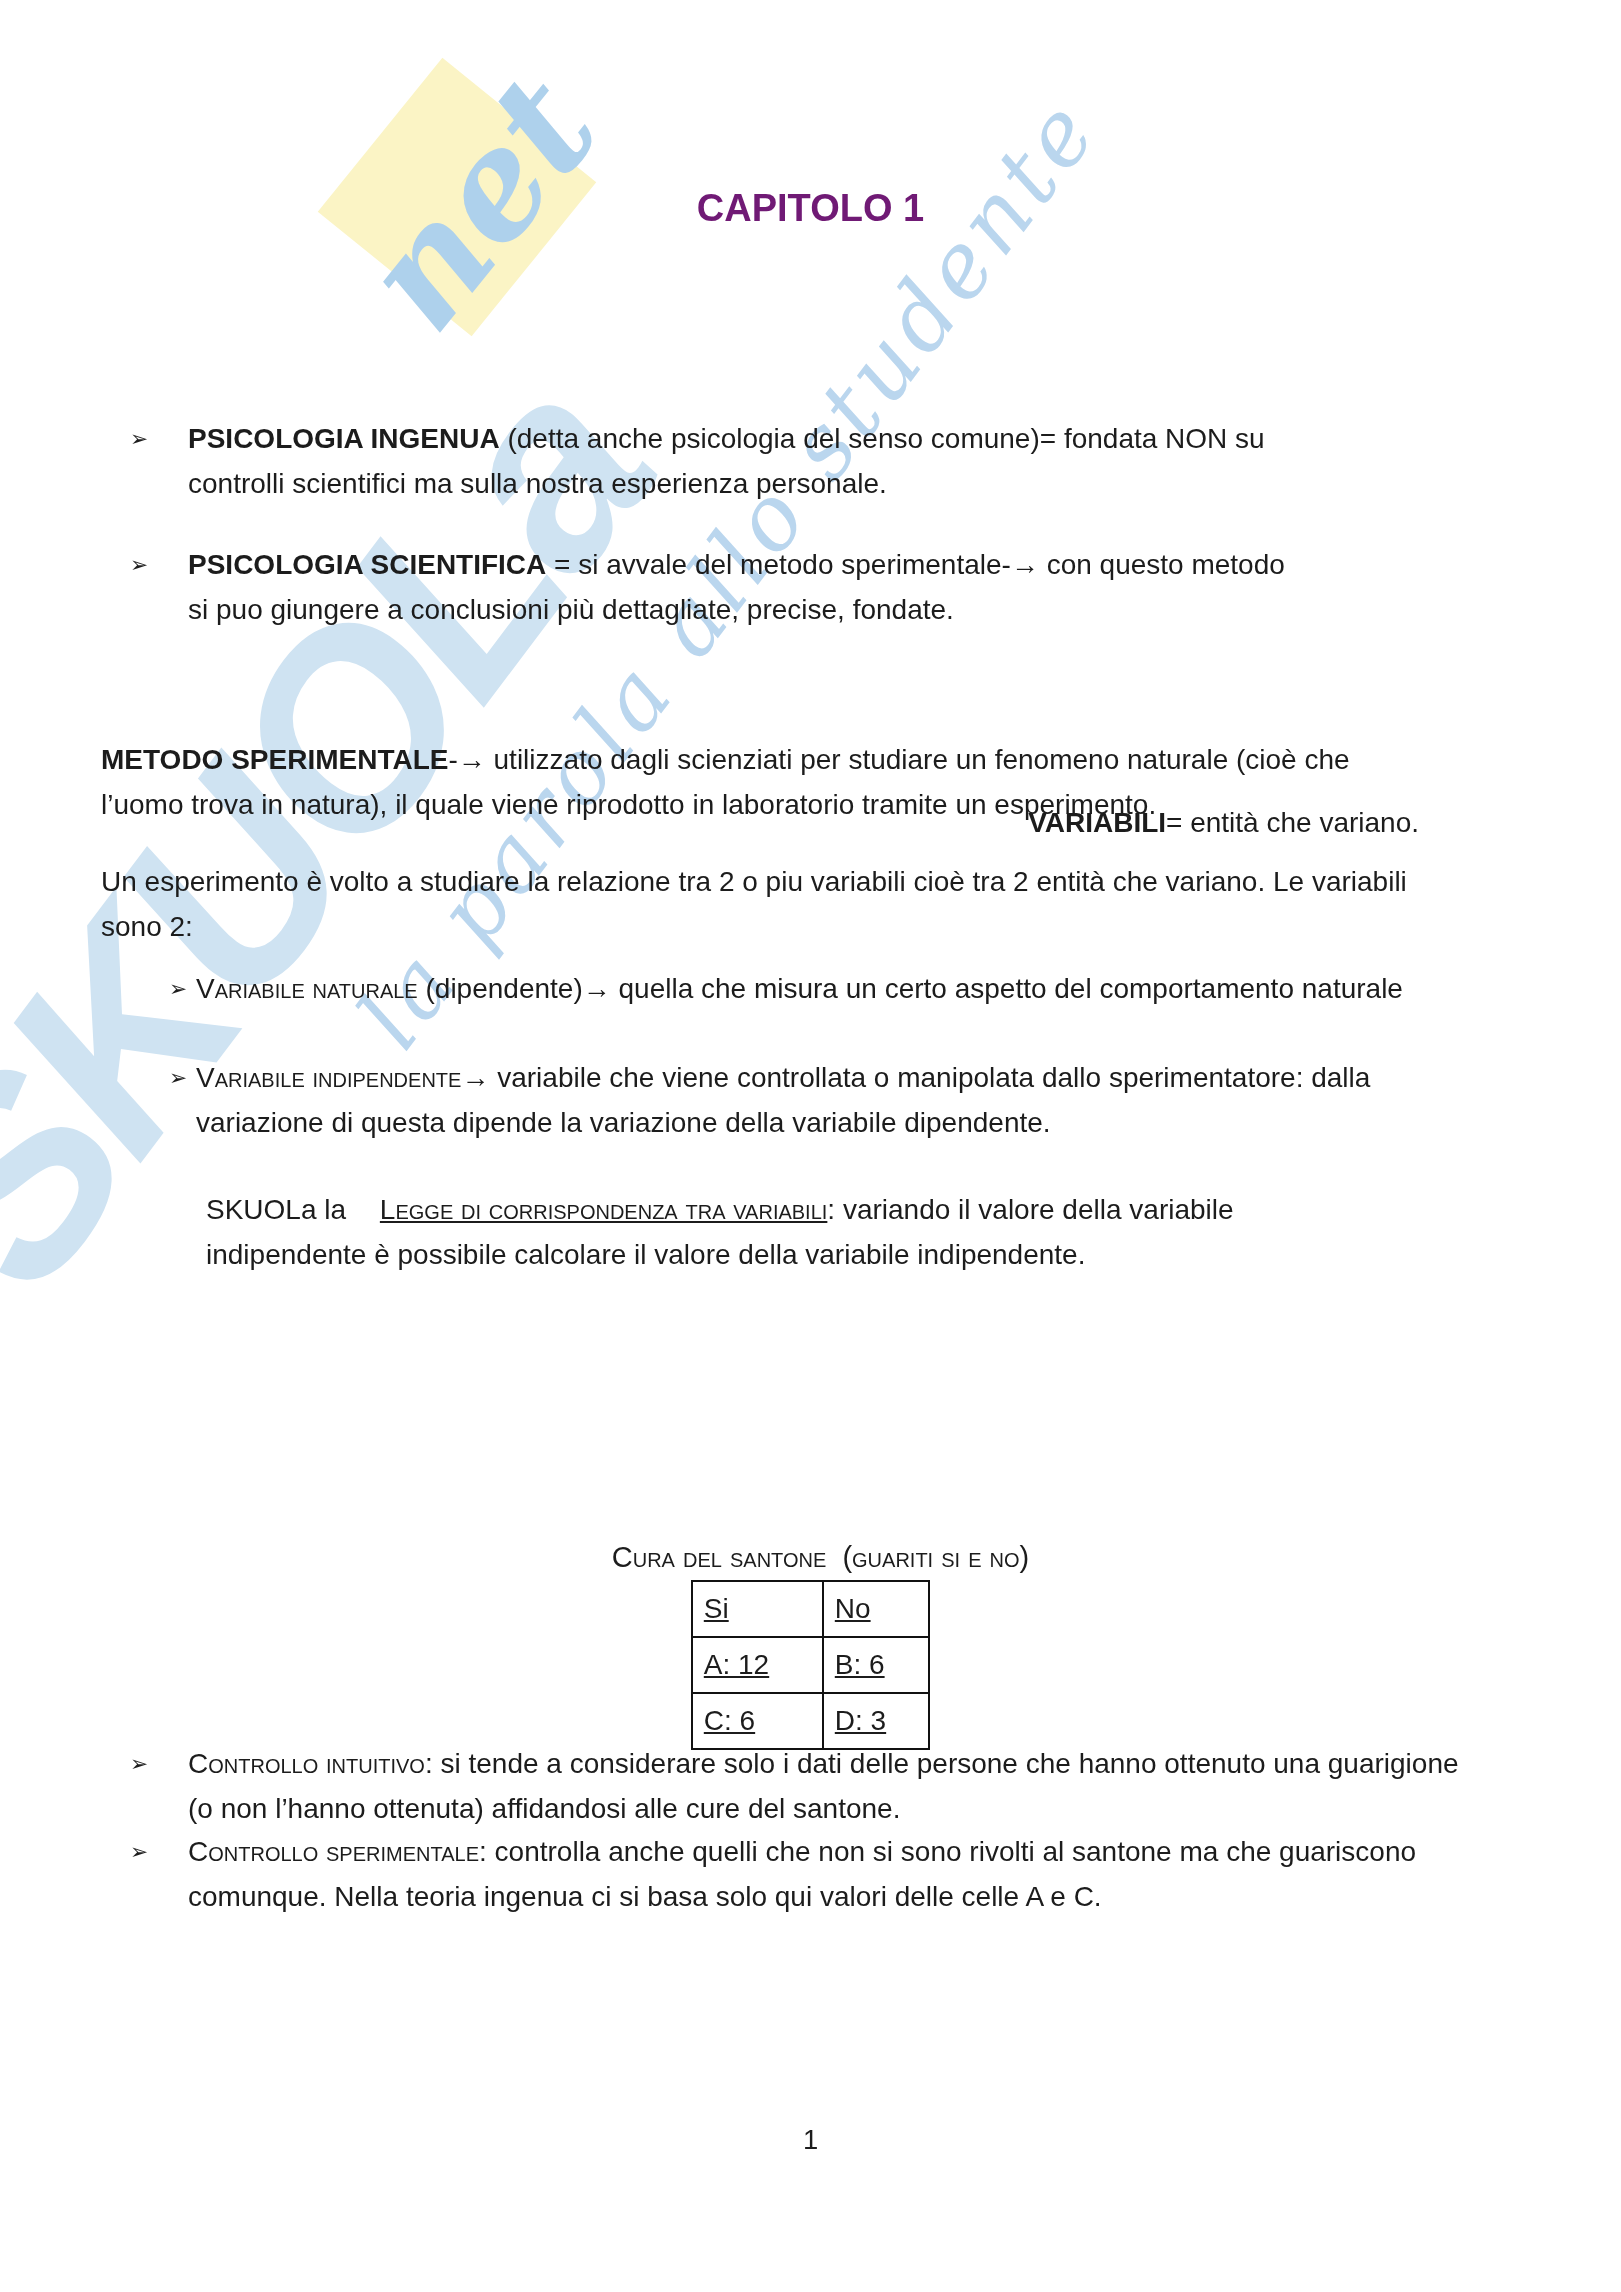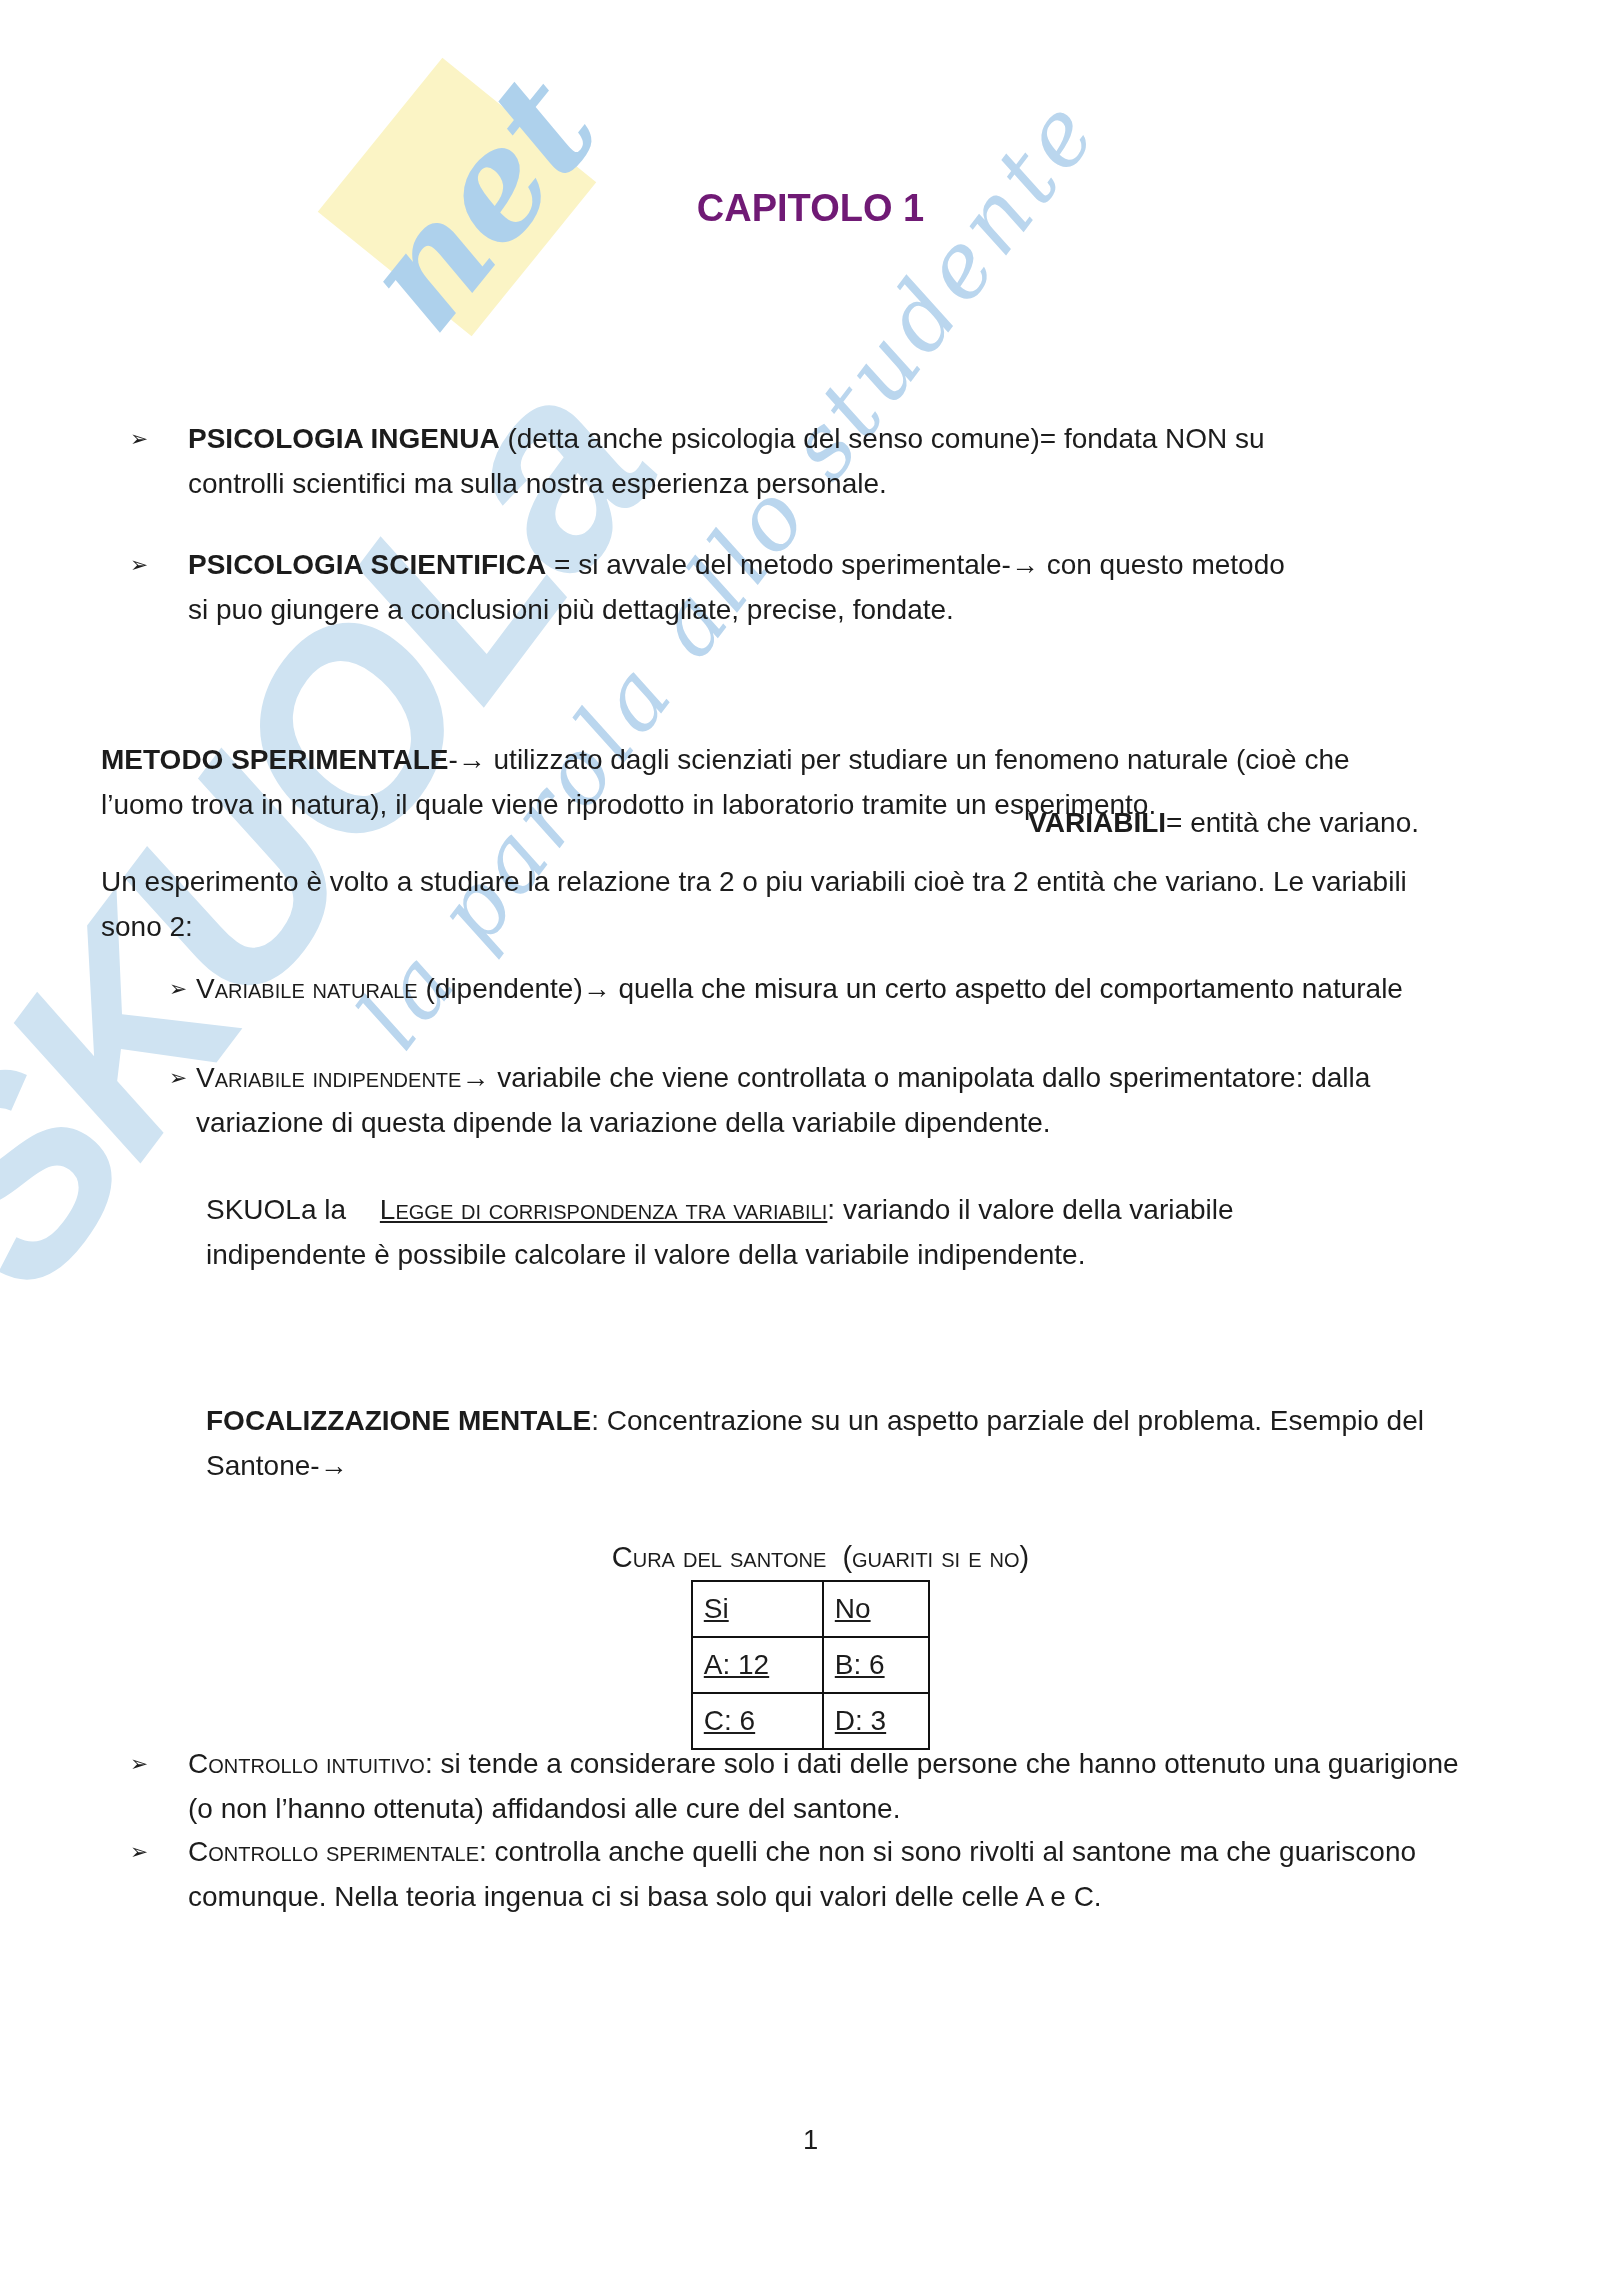--- a/index.html
+++ b/index.html
@@ -112,21 +112,20 @@
     <span class="mk2">➢</span>
     <span class="bt"><span class="sc">Variabile naturale</span><span> (dipendente)→ quella che misura un certo aspetto del comportamento naturale</span></span>
   </div>
   <div class="blk bullet vb2">
     <span class="mk2">➢</span>
     <span class="bt"><span class="sc">Variabile indipendente</span><span>→ variabile che viene controllata o manipolata dallo sperimentatore: dalla variazione di questa dipende la variazione della variabile dipendente.</span></span>
   </div>
 
   <p class="blk legge"><span>SKUOLa la </span><span class="scu">Legge di corrispondenza tra variabili</span><span>: variando il valore della variabile indipendente è possibile calcolare il valore della variabile indipendente.</span></p>
 
-  <p class="blk focal"><span class="ld">FOCALIZZAZIONE MENTALE</span><span>: Concentrazione su un aspetto parziale del problema. Esempio del Santone-→</span></p>
 
   <div class="blk center tbl-caption">Cura del santone&nbsp; (guariti si e no)</div>
   <table class="santone">
     <tbody>
       <tr>
         <td class="c1">Si</td>
         <td class="c2">No</td>
       </tr>
       <tr>
         <td class="c1">A: 12</td>

